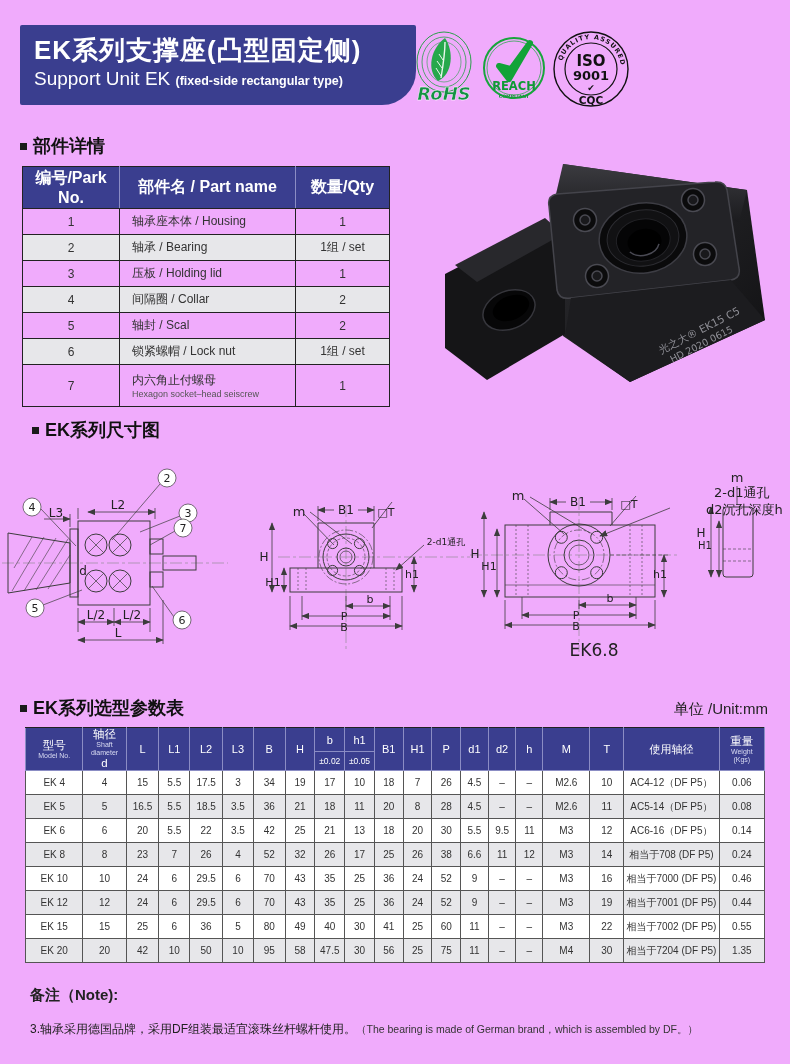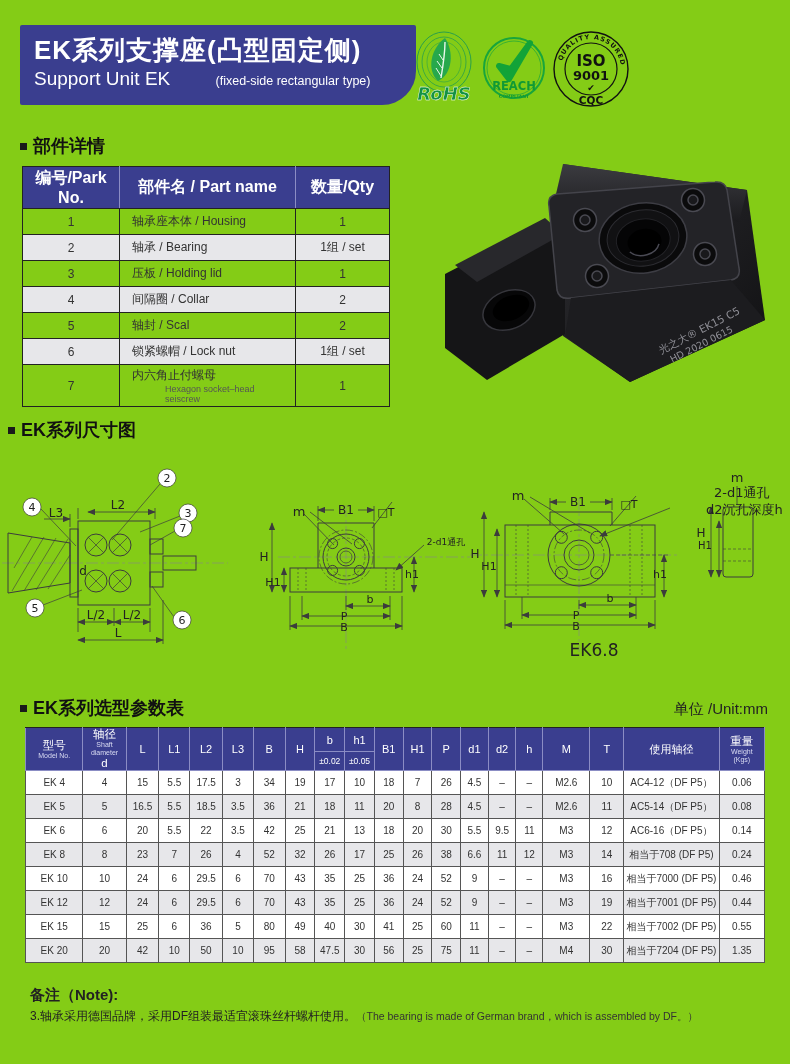--- a/index.html
+++ b/index.html
@@ -1,63 +1,63 @@
 <!DOCTYPE html>
 <html><head>
 <meta charset="utf-8">
 <style>
   html,body{margin:0;padding:0;background:#fff;}
-  .page{position:relative;width:790px;height:1064px;background:#84cc16;
+  .page{position:relative;width:790px;height:1064px;background:#f0abfc;
         font-family:"Liberation Sans",sans-serif;overflow:hidden;}
 
   
   .banner{position:absolute;left:20px;top:25px;width:396px;height:80px;
           background:#3a3e8f;border-radius:2px 2px 34px 2px;color:#fff;
           padding:8px 0 0 14px;box-sizing:border-box;}
   .banner .zh{font-size:26px;font-weight:bold;letter-spacing:1px;line-height:34px;}
   .banner .en{font-size:19px;line-height:24px;}
-  .banner .en small{font-size:12.5px;font-weight:normal;margin-left:40px;}
+  .banner .en small{font-size:12.5px;font-weight:bold;}
   .logos{position:absolute;left:410px;top:28px;width:230px;height:104px;}
   .logo{position:absolute;top:0;}
 
   
   .sec-title{position:absolute;display:flex;align-items:center;gap:6px;
              font-size:18px;font-weight:bold;color:#111;}
   .sec-title .sq{width:7px;height:7px;background:#1a1a1a;display:inline-block;}
 
   
   table{border-collapse:collapse;}
   .parts{position:absolute;left:22px;top:166px;width:367px;table-layout:fixed;}
   .parts th,.parts td{border:1px solid #222;}
   .parts th{background:#3a3e8f;color:#fff;font-size:16px;font-weight:bold;
             height:25px;border-left-color:#8b8dc4;border-right-color:#8b8dc4;}
   .parts th:first-child{border-left-color:#222}.parts th:last-child{border-right-color:#222}
   .parts td{font-size:12px;color:#333;height:23px;text-align:center;padding:1px 4px;}
   .parts td.nm{text-align:left;padding-left:12px;}
   .parts tr:nth-child(even) td{background:#e7e7ea;}
-  .parts .sub{font-size:9px;color:#555;line-height:10px;margin-left:33px;}
+  .parts .sub{font-size:9px;color:#555;line-height:10px;}
   .parts .sub:empty{display:none;}
 
   
   .unit{position:absolute;right:22px;top:700px;font-size:15px;color:#222;}
   .spec{position:absolute;left:25px;top:727px;width:740px;table-layout:fixed;}
   .spec th,.spec td{border:1px solid #555;padding:0;}
   .spec thead th,.spec thead td{background:#3a3e8f;color:#fff;font-weight:normal;
         border-color:#8b8dc4;font-size:11px;}
   .spec thead tr:first-child th{border-top-color:#222;}
   .spec th .he{font-size:7px;line-height:8px;color:#d9dbf2;}
   .spec th .hz{font-size:11.5px;line-height:13px;}
   .spec tbody td{font-size:10px;color:#333;text-align:center;height:23px;background:#fff;}
   .spec tbody tr:nth-child(even) td{background:#e7e7ea;}
   .spec tbody td.model{font-size:10px;}
   .spec .tol{font-size:8.5px;height:18px;text-align:center;margin-top:12px;}
 
   
   .notes{position:absolute;left:30px;top:986px;width:740px;color:#222;}
-  .notes .nt{font-size:15px;font-weight:bold;margin-bottom:3px;}
+  .notes .nt{font-size:15px;font-weight:bold;margin-bottom:16px;}
   .note-line{font-size:12px;line-height:17.5px;}
   .note-line .en{font-size:10.5px;color:#333;}
 
   svg text{font-family:"DejaVu Sans",sans-serif;}
   .abs{position:absolute;}
 </style>
 </head>
 <body>
 
 <div class="page">
@@ -204,21 +204,21 @@
       <path d="M203,128 A17,13 0 0 0 233,124" stroke="#4a4a54" stroke-width="1.5" fill="none"></path>
     </g>
 
     <path d="M146,176 L306,158 L340,198 L205,260 L140,214 Z" fill="#1c1c1f"></path>
     <g transform="translate(236,232) rotate(-27)" fill="#8f8f96" font-size="10.5">
       <text x="0" y="0">光之大® EK15 C5</text>
       <text x="6" y="13" font-size="9.5">HD 2020 0615</text>
     </g>
   </svg>
 
-  <div class="sec-title" style="left:8px;top:418px">
+  <div class="sec-title" style="left:32px;top:418px">
     <span class="sq"></span>
     <span>EK系列尺寸图</span>
   </div>
 
   <svg class="abs" style="left:0;top:440px" width="790" height="240" viewBox="0 440 790 240">
     <defs>
       <marker id="a" markerWidth="10" markerHeight="8" refX="9" refY="4" orient="auto-start-reverse">
           <path d="M0,0 L10,4 L0,8 Z" fill="#3c3c3c"></path>
         </marker>
     </defs>

